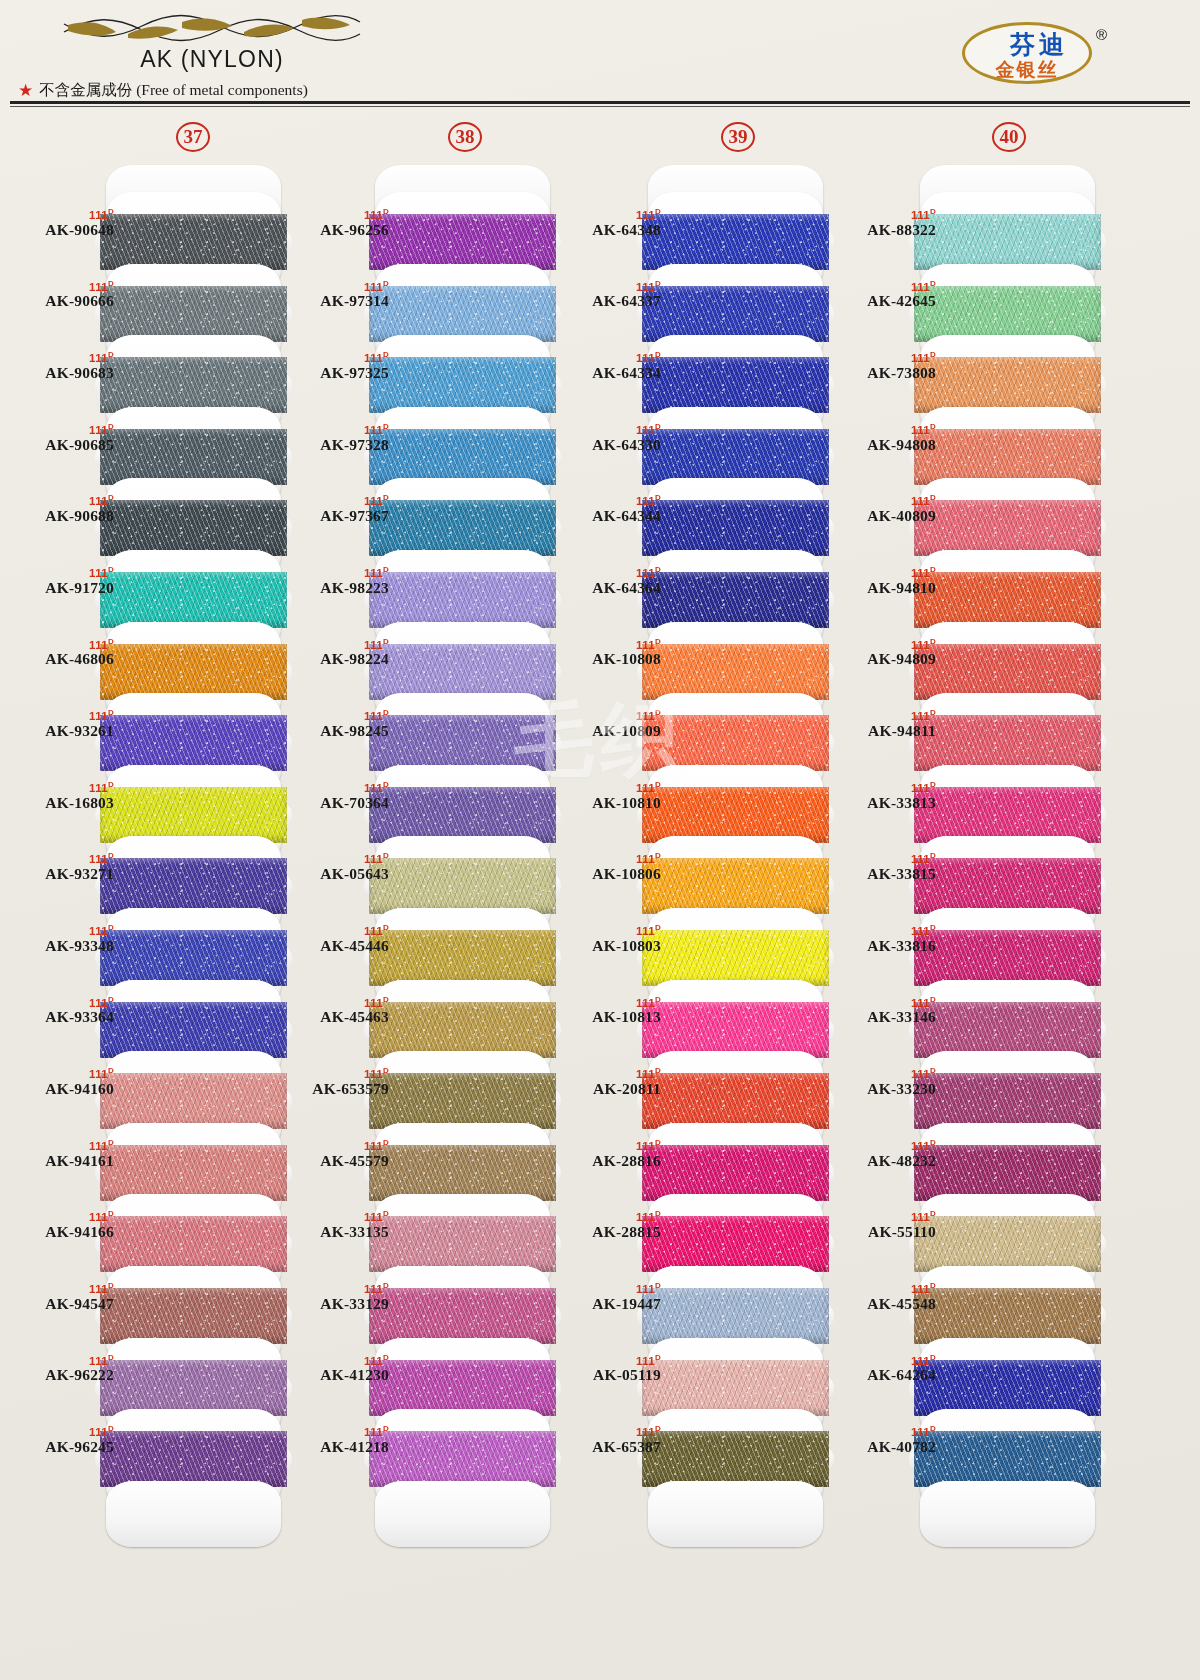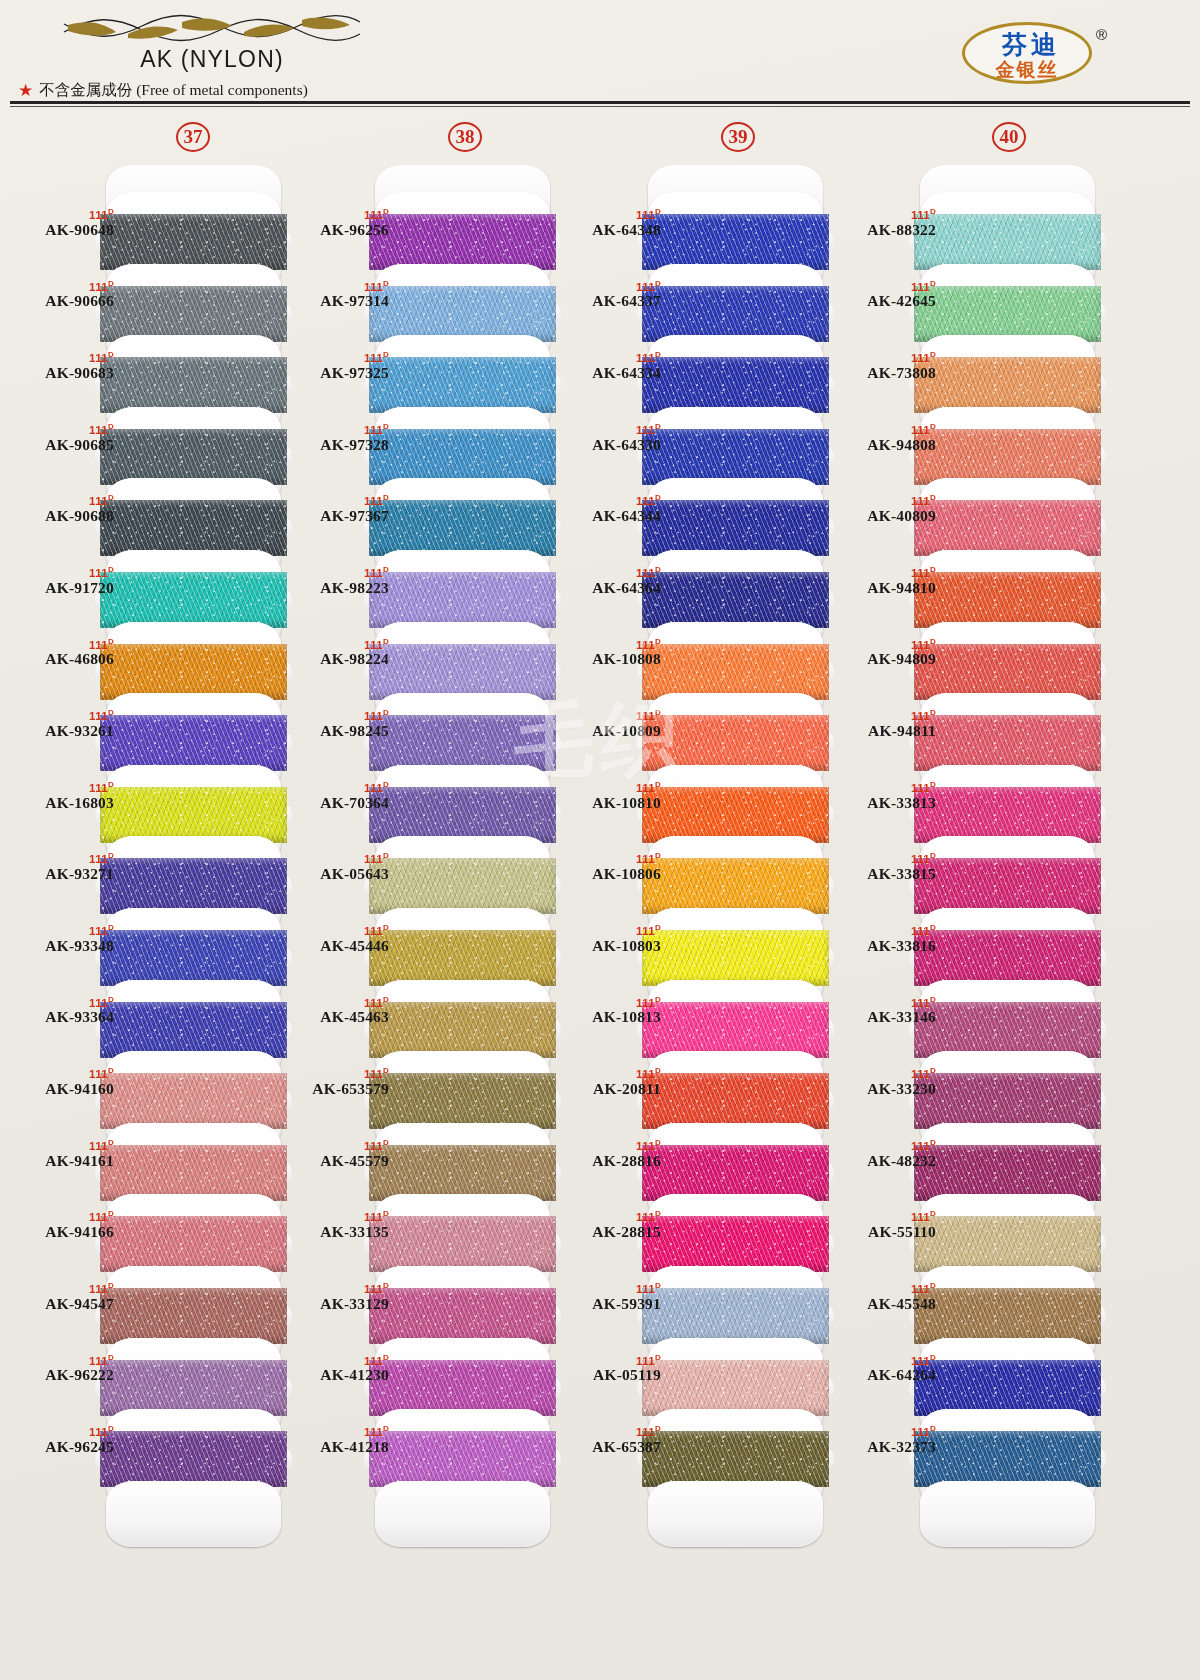--- a/index.html
+++ b/index.html
@@ -57,21 +57,21 @@
   
   #logo {
     position: absolute; left: 962px; top: 22px; width: 130px; height: 62px;
   }
   #logo-ellipse {
     position: absolute; inset: 0;
     border: 3px solid #b08b26; border-radius: 50%;
     background: #f7f5ef;
   }
   #logo-cn-top {
-    position: absolute; left: 4px; top: 6px; width: 130px; text-align: center;
+    position: absolute; left: 12px; top: 6px; width: 130px; text-align: center;
     color: #1452b4; font-size: 25px; font-weight: bold;
     font-family: "DejaVu Sans", sans-serif; letter-spacing: 4px;
   }
   #logo-cn-bot {
     position: absolute; left: 0; top: 35px; width: 130px; text-align: center;
     color: #d4601b; font-size: 19px; font-weight: bold;
     font-family: "DejaVu Sans", sans-serif; letter-spacing: 2px;
   }
   #logo-reg {
     position: absolute; left: 134px; top: 4px;
@@ -781,21 +781,21 @@
       </div>
       <div class="bobbin" style="left: 648px; top: 1266px;">
         <div class="card"></div>
         <div class="thread" style="background:#9fb4d0">
           <div class="sheen"></div>
           <div class="glint"></div>
         </div>
       </div>
       <div class="label" style="left: 557px; top: 1282px;">
         <span class="d"><span>111</span><sup>D</sup></span>
-        <span class="code">AK-59391</span>
+        <span class="code">AK-19447</span>
       </div>
       <div class="bobbin" style="left: 648px; top: 1337.6px;">
         <div class="card"></div>
         <div class="thread" style="background:#e5b2ab">
           <div class="sheen"></div>
           <div class="glint"></div>
         </div>
       </div>
       <div class="label" style="left: 557px; top: 1353.6px;">
         <span class="d"><span>111</span><sup>D</sup></span>
@@ -1004,21 +1004,21 @@
       </div>
       <div class="bobbin" style="left: 920px; top: 1409.2px;">
         <div class="card"></div>
         <div class="thread" style="background:#2a5f93">
           <div class="sheen"></div>
           <div class="glint"></div>
         </div>
       </div>
       <div class="label" style="left: 832px; top: 1425.2px;">
         <span class="d"><span>111</span><sup>D</sup></span>
-        <span class="code">AK-32373</span>
+        <span class="code">AK-40782</span>
       </div>
       <div class="tail-card" style="left: 920px; top: 1480.8px;"></div>
     </div>
 
   <div id="watermark">
     <div id="wm-main">毛织</div>
   </div>
 
 </div>
 

